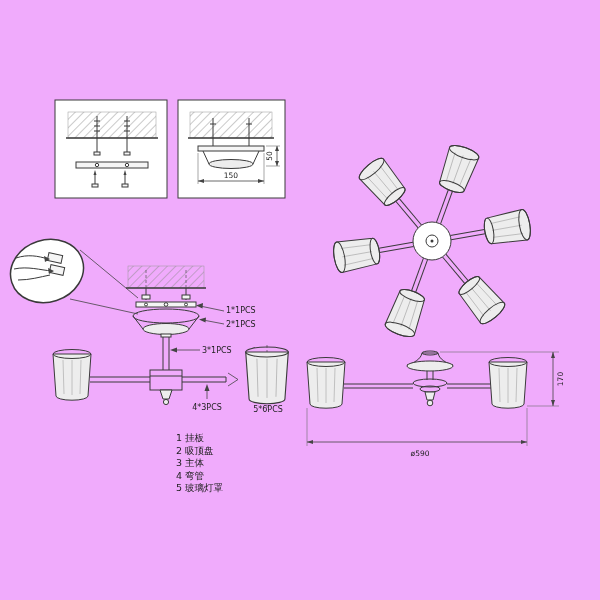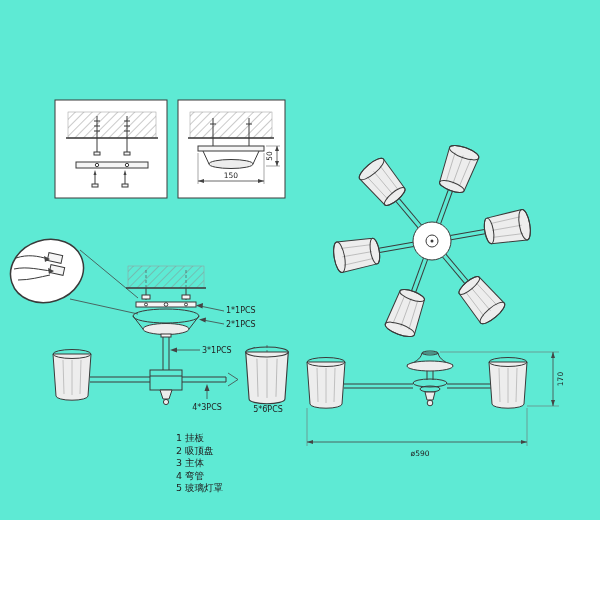--- a/index.html
+++ b/index.html
@@ -1,16 +1,16 @@
 <!DOCTYPE html>
 <html><head>
 <meta charset="utf-8">
 <style>
   html,body{margin:0;padding:0;background:#fff;}
-  .canvas{width:600px;height:520px;position:relative;background:#5eead4;overflow:hidden;}
+  .canvas{width:600px;height:600px;position:relative;background:#f0abfc;overflow:hidden;}
   svg{display:block;}
   text{fill:#222;font-family:"DejaVu Sans",sans-serif;}
   .ln{stroke:#3a3a3a;stroke-width:1;fill:none;}
   .ln15{stroke:#3a3a3a;stroke-width:1.5;fill:none;}
   .thin{stroke:#6b6b6b;stroke-width:0.6;fill:none;}
   .leader{stroke:#444;stroke-width:0.8;fill:none;}
   .stripe{stroke:#b5b5b5;stroke-width:0.8;fill:none;}
   .dash{stroke:#555;stroke-width:0.7;fill:none;stroke-dasharray:3 2;}
   .fw{fill:#ffffff;}
   .fa{fill:#ededed;}

